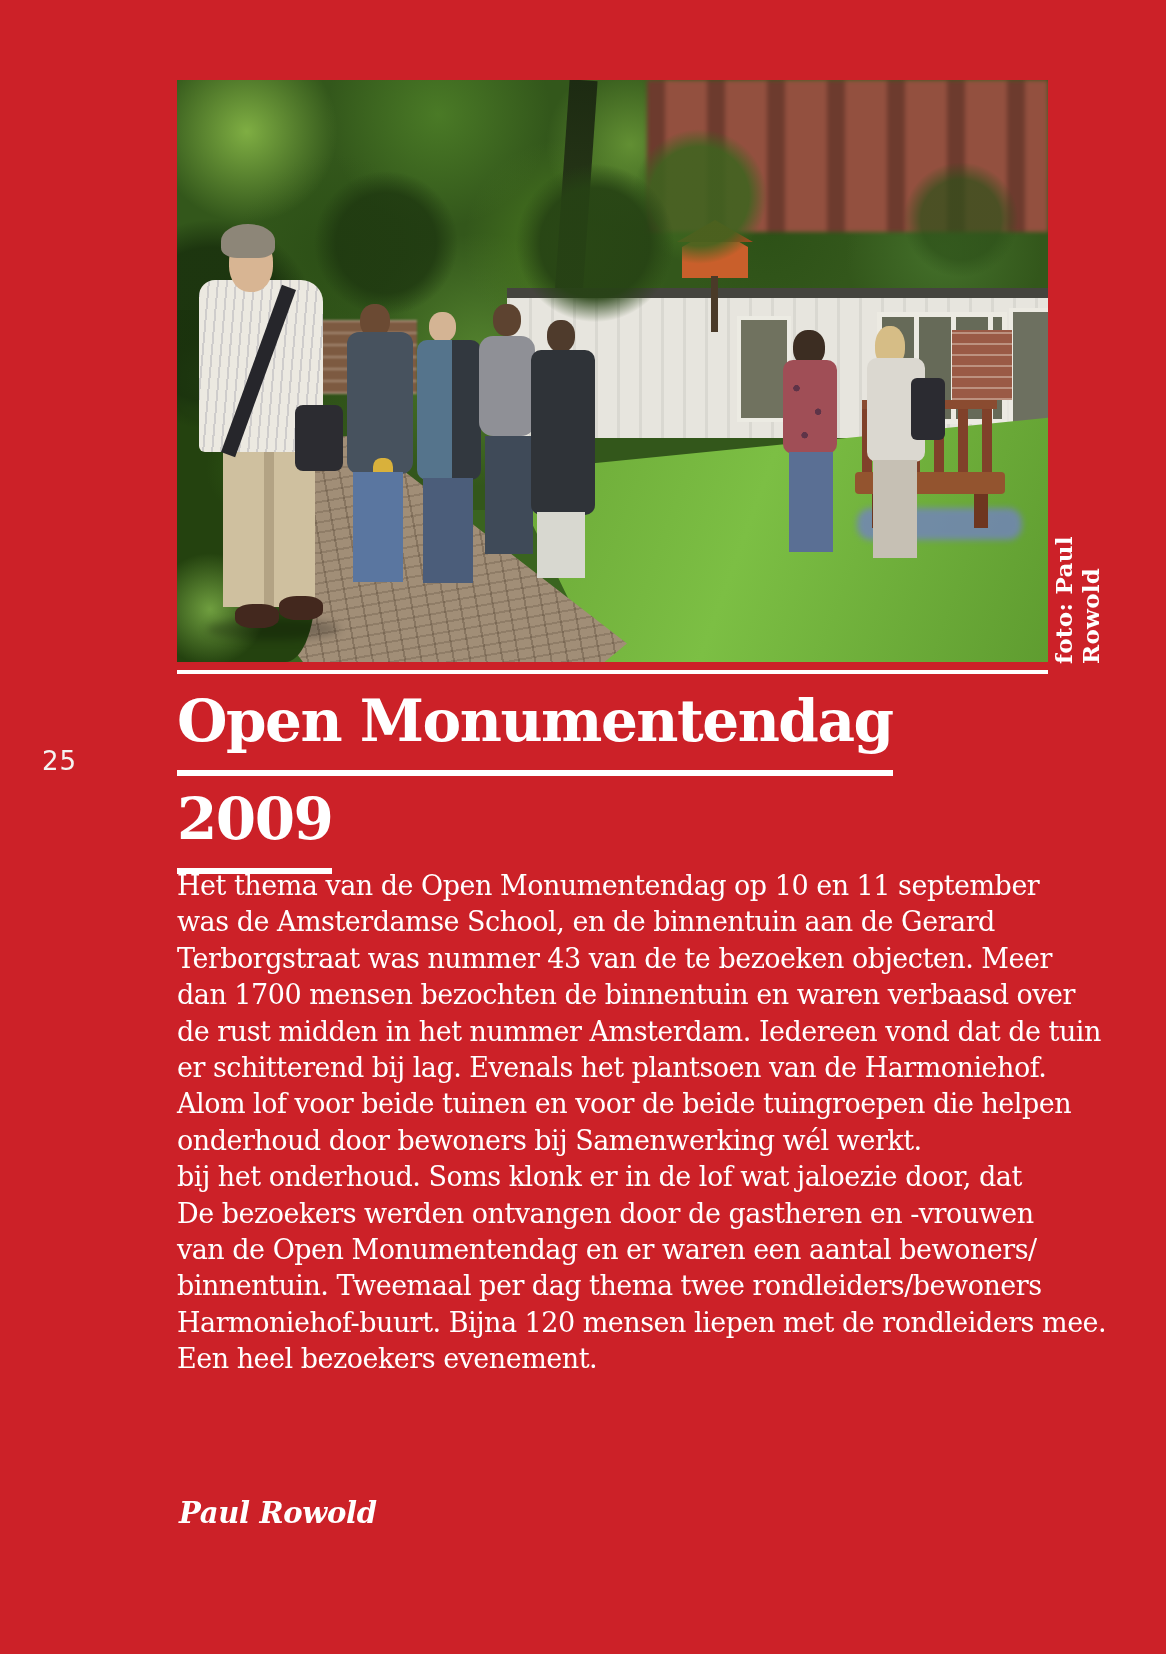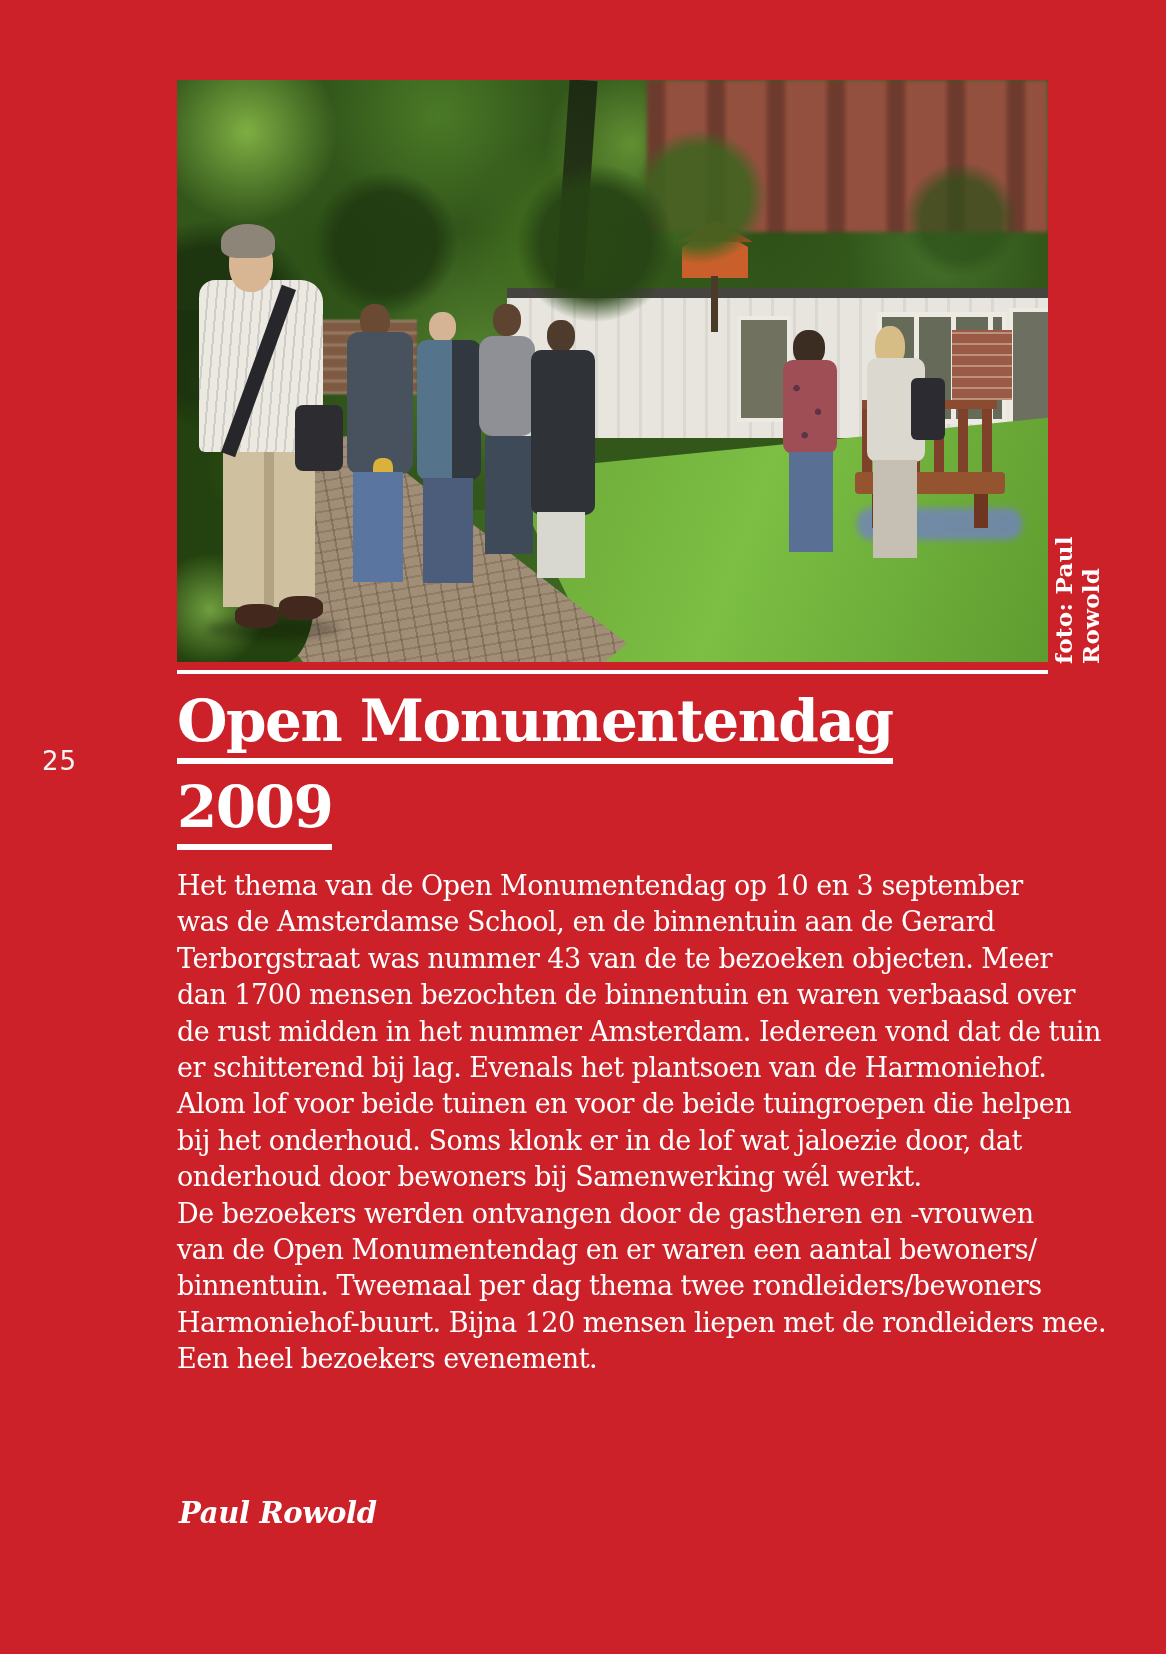--- a/index.html
+++ b/index.html
@@ -122,21 +122,21 @@
     writing-mode:vertical-rl;transform:rotate(180deg);
     font-family:"DejaVu Serif",serif;font-weight:600;font-size:23px;color:#ffffff;letter-spacing:.3px;}
 
   
   .rule{position:absolute;left:177px;top:670px;width:871px;height:4px;background:#ffffff;}
 
   
   .title{position:absolute;left:177px;top:692px;margin:0;font-family:"DejaVu Serif",serif;
     font-weight:bold;font-size:58px;line-height:58px;color:#ffffff;letter-spacing:-1.5px;}
   .title-row{margin:0 0 14px 0;}
-  .title-row span{display:inline-block;border-bottom:6px solid #ffffff;padding-bottom:8px;}
+  .title-row span{display:inline-block;border-bottom:6px solid #ffffff;padding-bottom:20px;}
 
   
   .bodytext{position:absolute;left:177px;top:868px;font-size:27px;line-height:36.4px;
     color:#ffffff;letter-spacing:-0.5px;}
   .bl{white-space:pre;}
 
   
   .author{position:absolute;left:179px;top:1488px;font-size:29px;font-style:italic;font-weight:600;
     color:#ffffff;letter-spacing:-0.3px;margin-top:8px;}
 </style>
@@ -208,29 +208,29 @@
   <div class="credit">foto: Paul Rowold</div>
 
   <div class="rule"></div>
 
   <h1 class="title">
     <div class="title-row"><span>Open Monumentendag</span></div>
     <div class="title-row"><span>2009</span></div>
   </h1>
 
   <div class="bodytext">
-    <div class="bl">Het thema van de Open Monumentendag op 10 en 3 september</div>
+    <div class="bl">Het thema van de Open Monumentendag op 10 en 11 september</div>
     <div class="bl">was de Amsterdamse School, en de binnentuin aan de Gerard</div>
     <div class="bl">Terborgstraat was nummer 43 van de te bezoeken objecten. Meer</div>
     <div class="bl">dan 1700 mensen bezochten de binnentuin en waren verbaasd over</div>
     <div class="bl">de rust midden in het nummer Amsterdam. Iedereen vond dat de tuin</div>
     <div class="bl">er schitterend bij lag. Evenals het plantsoen van de Harmoniehof.</div>
     <div class="bl">Alom lof voor beide tuinen en voor de beide tuingroepen die helpen</div>
+    <div class="bl">onderhoud door bewoners bij Samenwerking wél werkt.</div>
     <div class="bl">bij het onderhoud. Soms klonk er in de lof wat jaloezie door, dat</div>
-    <div class="bl">onderhoud door bewoners bij Samenwerking wél werkt.</div>
     <div class="bl">De bezoekers werden ontvangen door de gastheren en -vrouwen</div>
     <div class="bl">van de Open Monumentendag en er waren een aantal bewoners/</div>
     <div class="bl">binnentuin. Tweemaal per dag thema twee rondleiders/bewoners</div>
     <div class="bl">Harmoniehof-buurt. Bijna 120 mensen liepen met de rondleiders mee.</div>
     <div class="bl">Een heel bezoekers evenement.</div>
   </div>
 
   <div class="author">Paul Rowold</div>
 
 </div>

